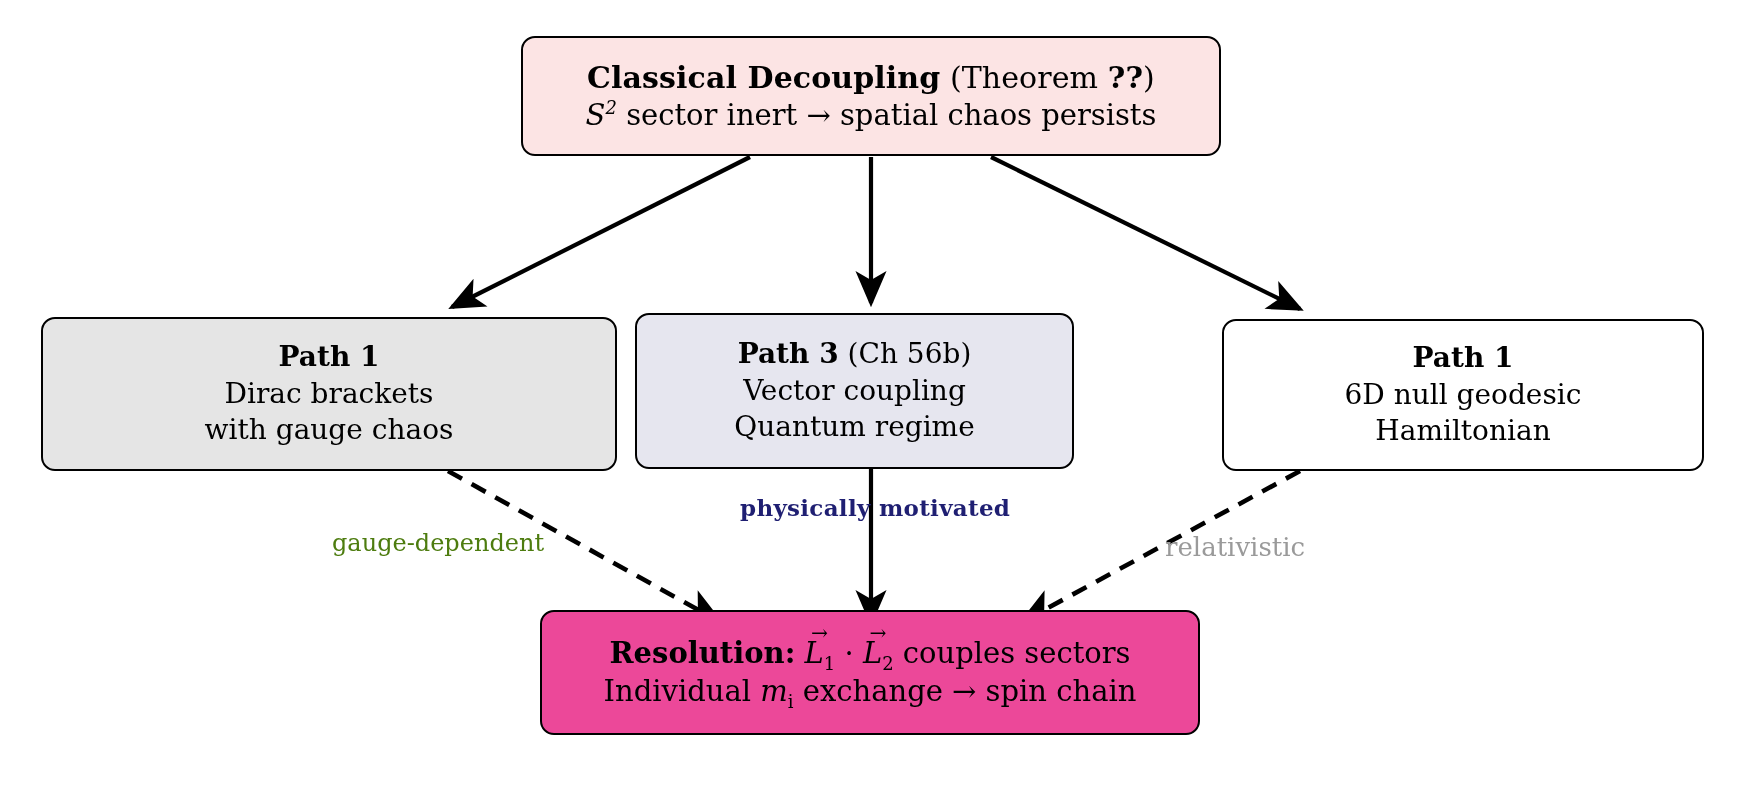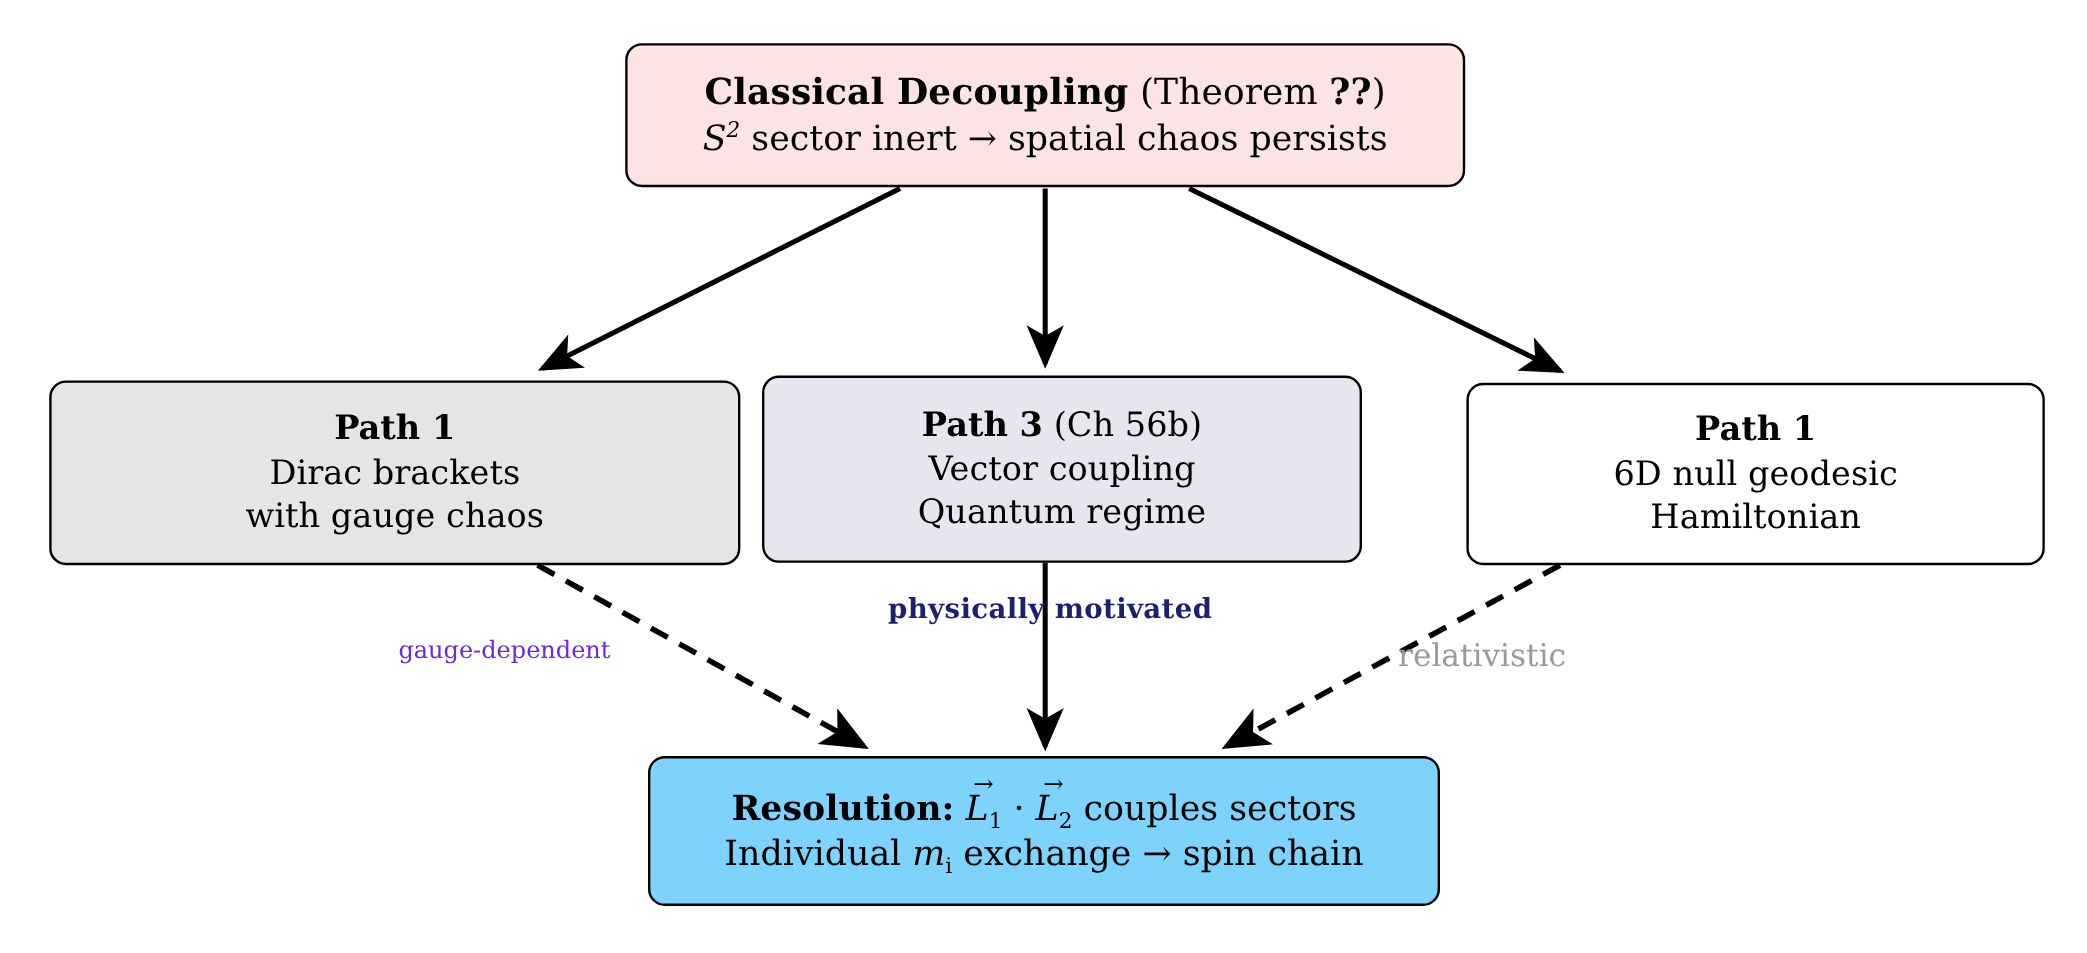--- a/index.html
+++ b/index.html
@@ -59,38 +59,38 @@
   #node-path1 {
     left: 41px; top: 317px;
     width: 576px; height: 154px;
     background: #e5e5e5;
     font-size: 28px;
   }
 
   
   #node-path3 {
     left: 635px; top: 313px;
-    width: 500px; height: 156px;
+    width: 439px; height: 156px;
     background: #e6e6ef;
     font-size: 28px;
   }
 
   
   #node-path2 {
     left: 1222px; top: 319px;
     width: 482px; height: 152px;
     background: #ffffff;
     font-size: 28px;
   }
 
   
   #node-resolution {
-    left: 540px; top: 630px;
+    left: 540px; top: 610px;
     width: 660px; height: 125px;
-    background: #7dd3fc;
+    background: #ec4899;
     font-size: 29px;
   }
 
   .bold { font-weight: bold; }
 
   
   .mi {
     font-style: italic;
     font-family: "DejaVu Serif", "Liberation Serif", serif;
   }
@@ -113,22 +113,22 @@
   }
 
   
   .edge-label {
     position: absolute;
     white-space: nowrap;
     line-height: 1;
   }
   #label-gauge {
     left: 332px; top: 531px;
-    color: #6d28d9;
-    font-size: 20px;
+    color: #4d7c0f;
+    font-size: 24px;
   }
   #label-relativistic {
     left: 1165px; top: 534px;
     color: #9a9a9a;
     font-size: 26px;
   }
   #label-physically {
     left: 700px; top: 496px;
     color: #1f1f72;
     font-size: 23px;

